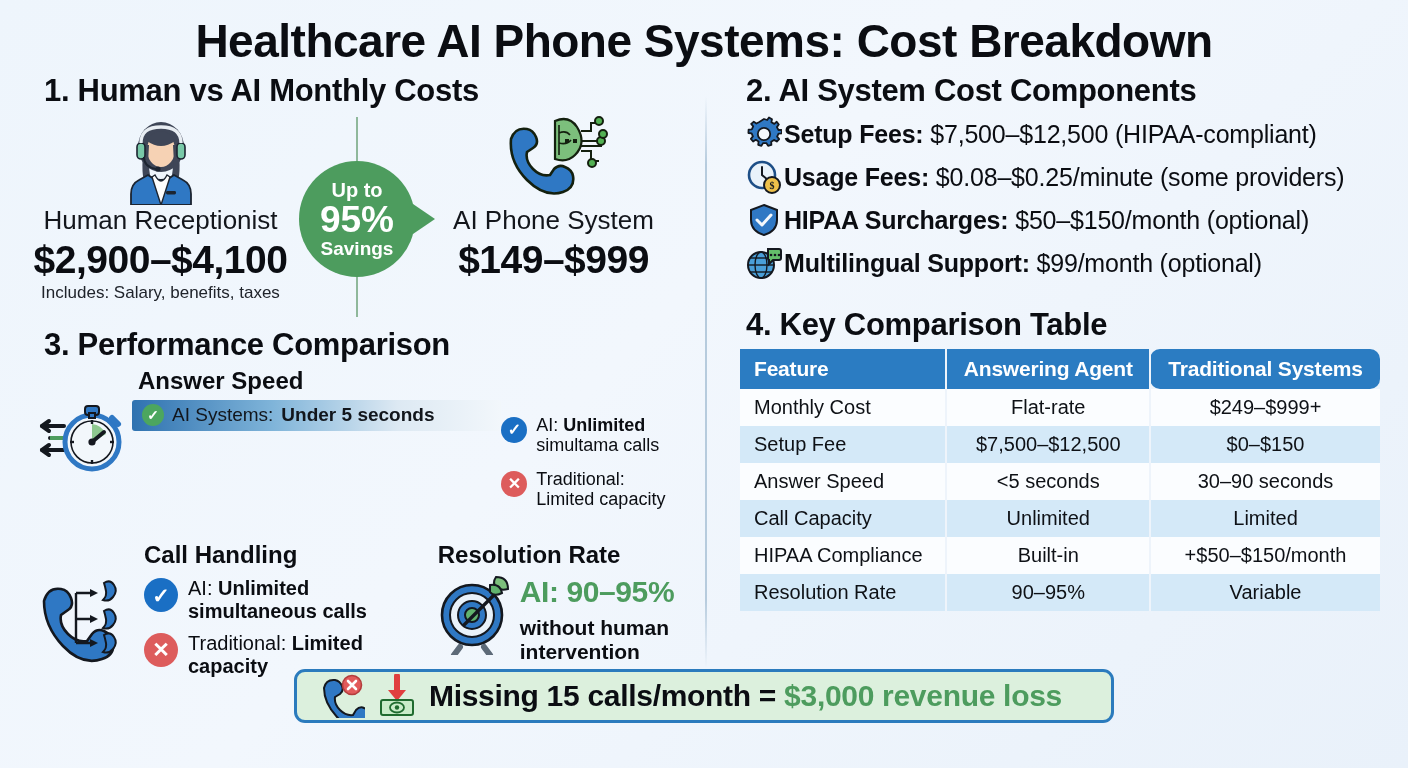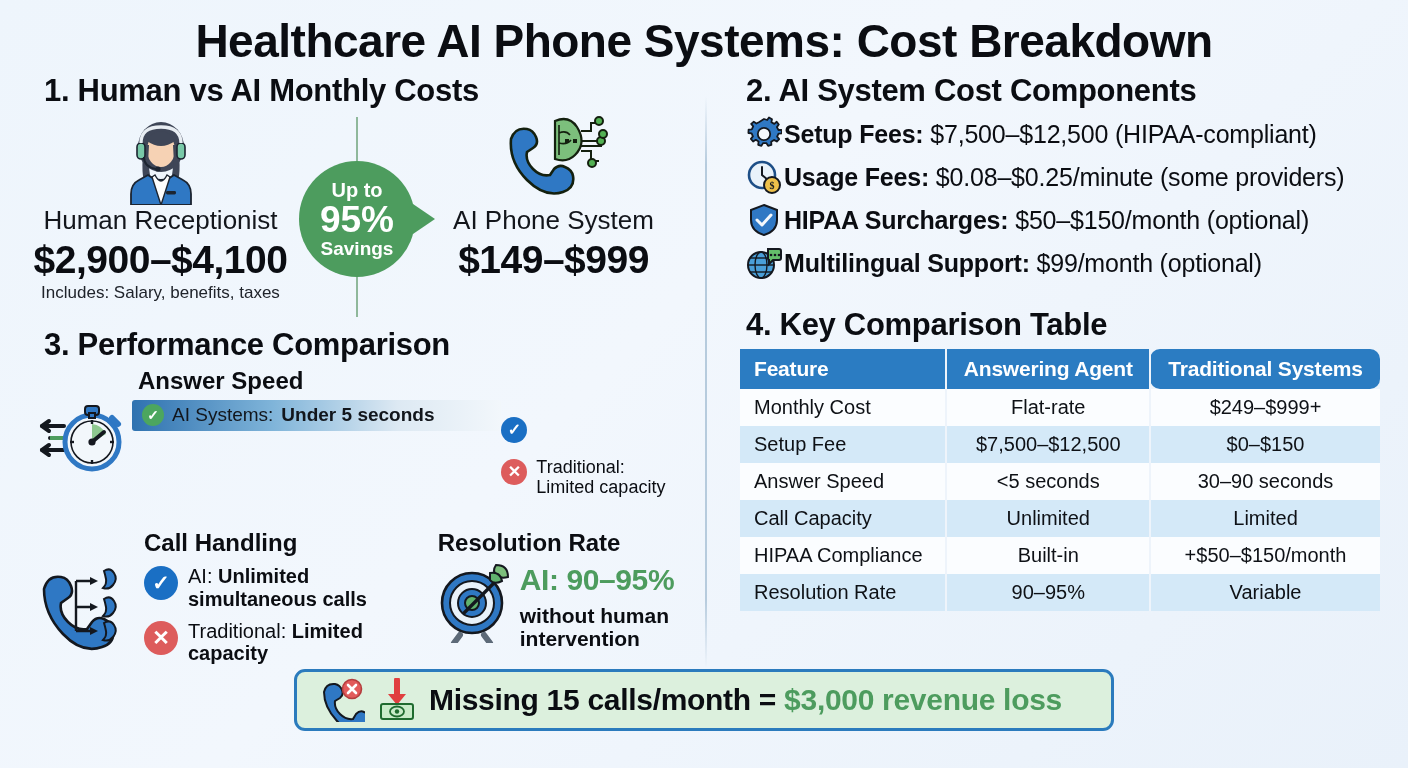--- a/index.html
+++ b/index.html
@@ -156,21 +156,21 @@
     border-right: 2px solid #eef4fb;
   }
   .ktable td:first-child { text-align: left; padding-left: 14px; }
   .ktable td:last-child { border-right: none; }
   .ktable tr.odd td  { background: #fbfdff; }
   .ktable tr.even td { background: #d4e9f8; }
 
   
   .banner-wrap { display:flex; justify-content:center; margin-top: 6px; }
   .banner {
-    width: 820px; height: 62px;
+    width: 820px; height: 54px;
     background: #dcf0dd;
     border: 3px solid #2b7bbd;
     border-radius: 11px;
     display:flex; align-items:center; gap: 12px;
     padding: 0 22px;
   }
   .banner-ico { display:flex; align-items:center; gap:3px; }
   .banner-text { font-size: 30px; font-weight: 800; color: #0b0d12; letter-spacing:-0.3px;}
   .banner-text .green { color: #4d9c5e; }
 </style>
@@ -294,20 +294,25 @@
                 </div>
               </div>
             </div>
           </div>
 
           <div class="mini-notes">
             <div class="mini-note">
               <span class="badge-ck ck-blue">
                   <span class="ck-glyph">✓</span>
                 </span>
+              <span class="mn-text">
+                <span>AI:</span>
+                <b>Unlimited</b><br>
+                <span>simultama calls</span>
+              </span>
             </div>
             <div class="mini-note">
               <span class="badge-ck ck-red">
                   <span class="ck-glyph">✕</span>
                 </span>
               <span class="mn-text">
                 <span>Traditional:</span><br>
                 <span>Limited capacity</span>
               </span>
             </div>

